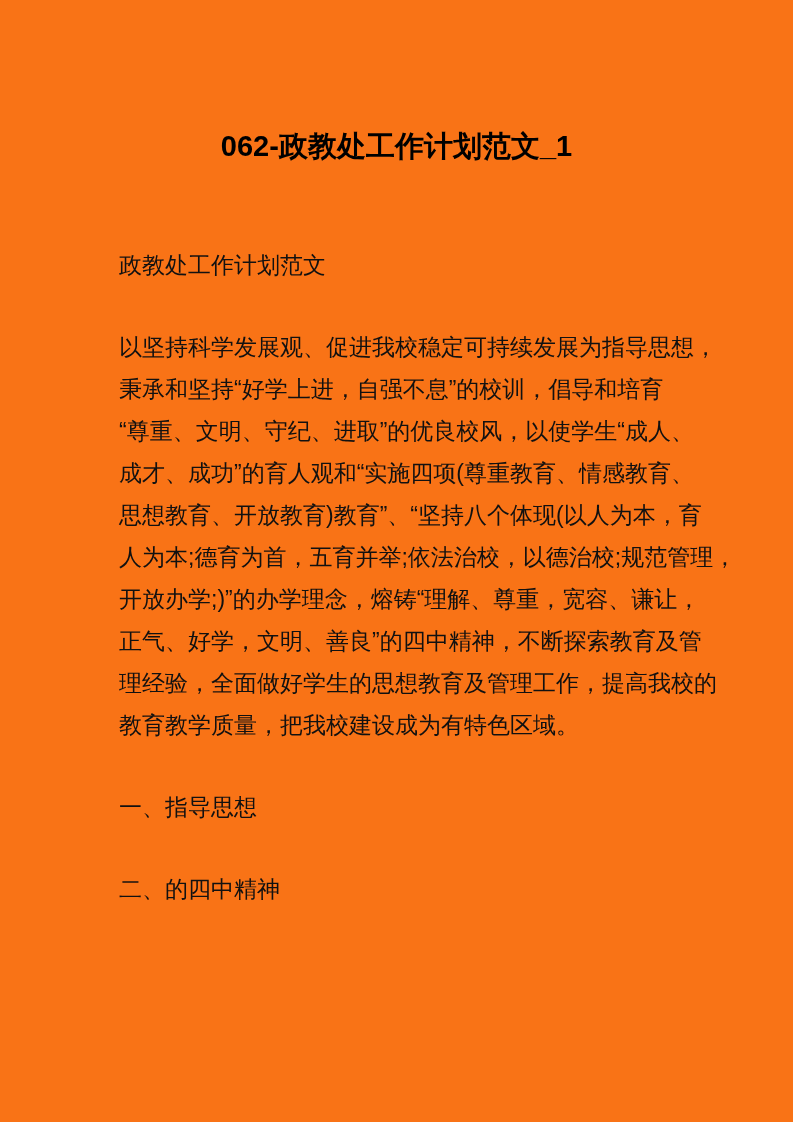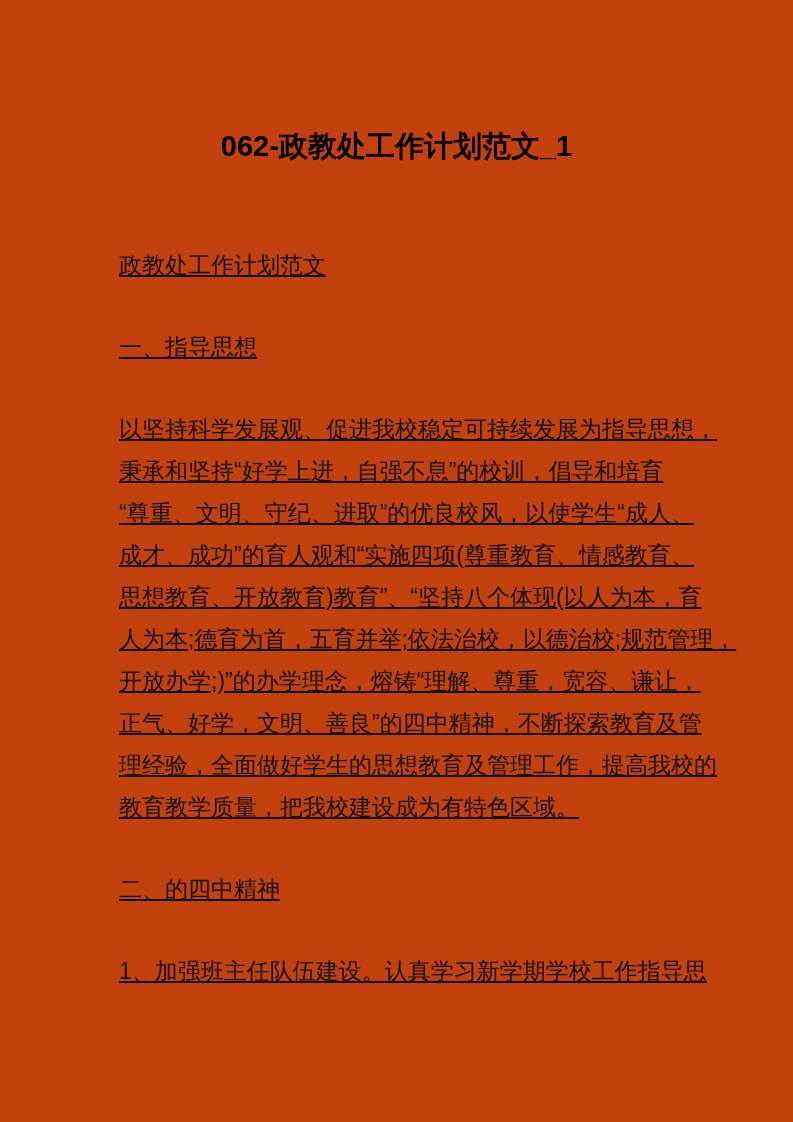--- a/index.html
+++ b/index.html
@@ -4,38 +4,37 @@
 <style>
   html, body {
     margin: 0;
     padding: 0;
     background: #ffffff;
   }
   .page {
     position: relative;
     width: 793px;
     height: 1122px;
-    background: #c2410c;
+    background: #f97316;
     overflow: hidden;
     font-family: "Liberation Sans", sans-serif;
     color: #111111;
   }
   .doc-title {
     margin: 123px 0 75px 0;
     width: 793px;
     text-align: center;
     font-size: 29px;
     line-height: 46px;
     font-weight: 700;
     color: #000000;
     white-space: nowrap;
   }
   .content {
     padding-left: 119px;
-    text-decoration: underline;
   }
   .para {
     margin: 0 0 40px 0;
   }
   .para:last-child {
     margin-bottom: 0;
   }
   .line {
     font-size: 23px;
     line-height: 42px;
@@ -51,38 +50,35 @@
 
   <div class="doc-title">062-政教处工作计划范文_1</div>
 
   <div class="content">
 
     <div class="para">
       <div class="line">政教处工作计划范文</div>
     </div>
 
     <div class="para">
-      <div class="line">一、指导思想</div>
-    </div>
-
-    <div class="para">
       <div class="line">以坚持科学发展观、促进我校稳定可持续发展为指导思想，</div>
       <div class="line">秉承和坚持“好学上进，自强不息”的校训，倡导和培育</div>
       <div class="line">“尊重、文明、守纪、进取”的优良校风，以使学生“成人、</div>
       <div class="line">成才、成功”的育人观和“实施四项(尊重教育、情感教育、</div>
       <div class="line">思想教育、开放教育)教育”、“坚持八个体现(以人为本，育</div>
       <div class="line">人为本;德育为首，五育并举;依法治校，以德治校;规范管理，</div>
       <div class="line">开放办学;)”的办学理念，熔铸“理解、尊重，宽容、谦让，</div>
       <div class="line">正气、好学，文明、善良”的四中精神，不断探索教育及管</div>
       <div class="line">理经验，全面做好学生的思想教育及管理工作，提高我校的</div>
       <div class="line">教育教学质量，把我校建设成为有特色区域。</div>
     </div>
 
     <div class="para">
+      <div class="line">一、指导思想</div>
+    </div>
+
+    <div class="para">
       <div class="line">二、的四中精神</div>
     </div>
 
-    <div class="para">
-      <div class="line">1、加强班主任队伍建设。认真学习新学期学校工作指导思</div>
-    </div>
 
   </div>
 </div>
 
 </body></html>

